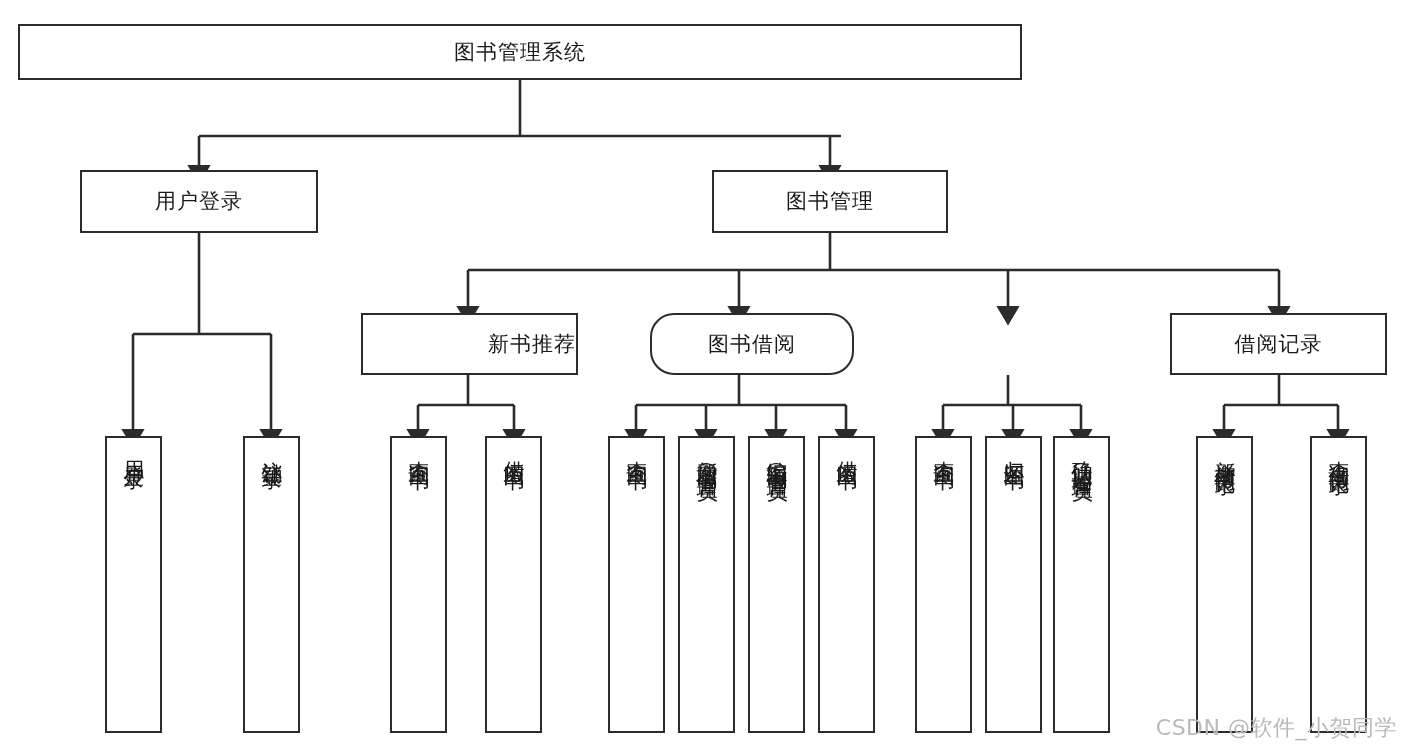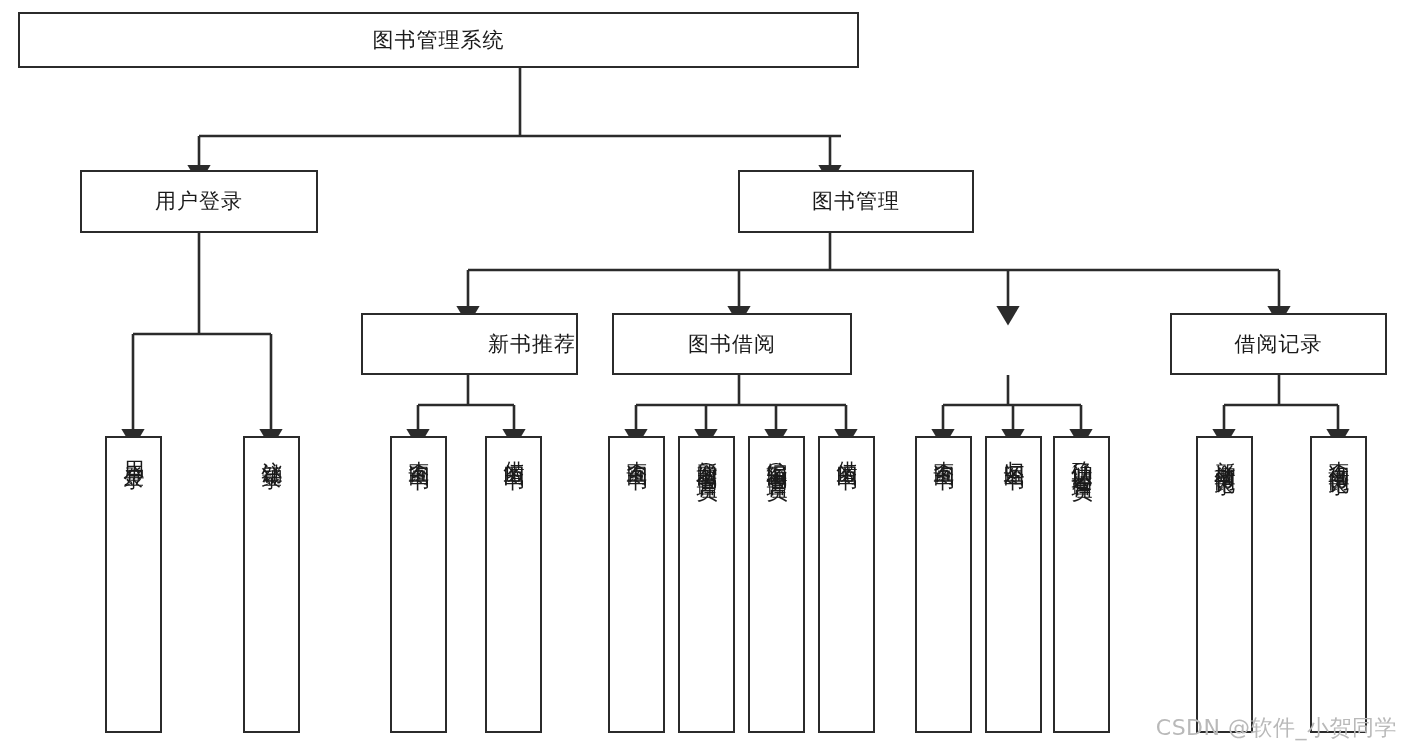--- a/index.html
+++ b/index.html
@@ -125,35 +125,35 @@
       <path d="M1013,405 L1013,432" marker-end="url(#arrow)"></path>
       <path d="M1081,405 L1081,432" marker-end="url(#arrow)"></path>
 
       <path d="M1279,375 L1279,405"></path>
       <path d="M1224,405 L1338,405"></path>
       <path d="M1224,405 L1224,432" marker-end="url(#arrow)"></path>
       <path d="M1338,405 L1338,432" marker-end="url(#arrow)"></path>
     </g>
   </svg>
 
-  <div class="node root h" style="left:18px; top:12px; width:841px; height:56px;">
+  <div class="node root h" style="left:18px; top:24px; width:1004px; height:56px;">
     <span class="label">图书管理系统</span>
   </div>
 
   <div class="node h" style="left:80px; top:170px; width:238px; height:63px;">
     <span class="label">用户登录</span>
   </div>
-  <div class="node h" style="left:712px; top:170px; width:236px; height:63px;margin-left:26px;">
+  <div class="node h" style="left:712px; top:170px; width:236px; height:63px;">
     <span class="label">图书管理</span>
   </div>
 
   <div class="node h" style="left:361px; top:313px; width:217px; height:62px;justify-content:flex-end;">
     <span class="label">新书推荐</span>
   </div>
-  <div class="node h" style="left:612px; top:313px; width:240px; height:62px;">
+  <div class="node h" style="left:650px; top:313px; width:204px; height:62px;border-radius:24px;">
     <span class="label">图书借阅</span>
   </div>
   <div class="node h" style="left:1170px; top:313px; width:217px; height:62px;">
     <span class="label">借阅记录</span>
   </div>
 
   <div class="node v" style="left:105px; top:436px; width:57px; height:297px;">
     <span class="label">用户登录</span>
   </div>
   <div class="node v" style="left:243px; top:436px; width:57px; height:297px;">

